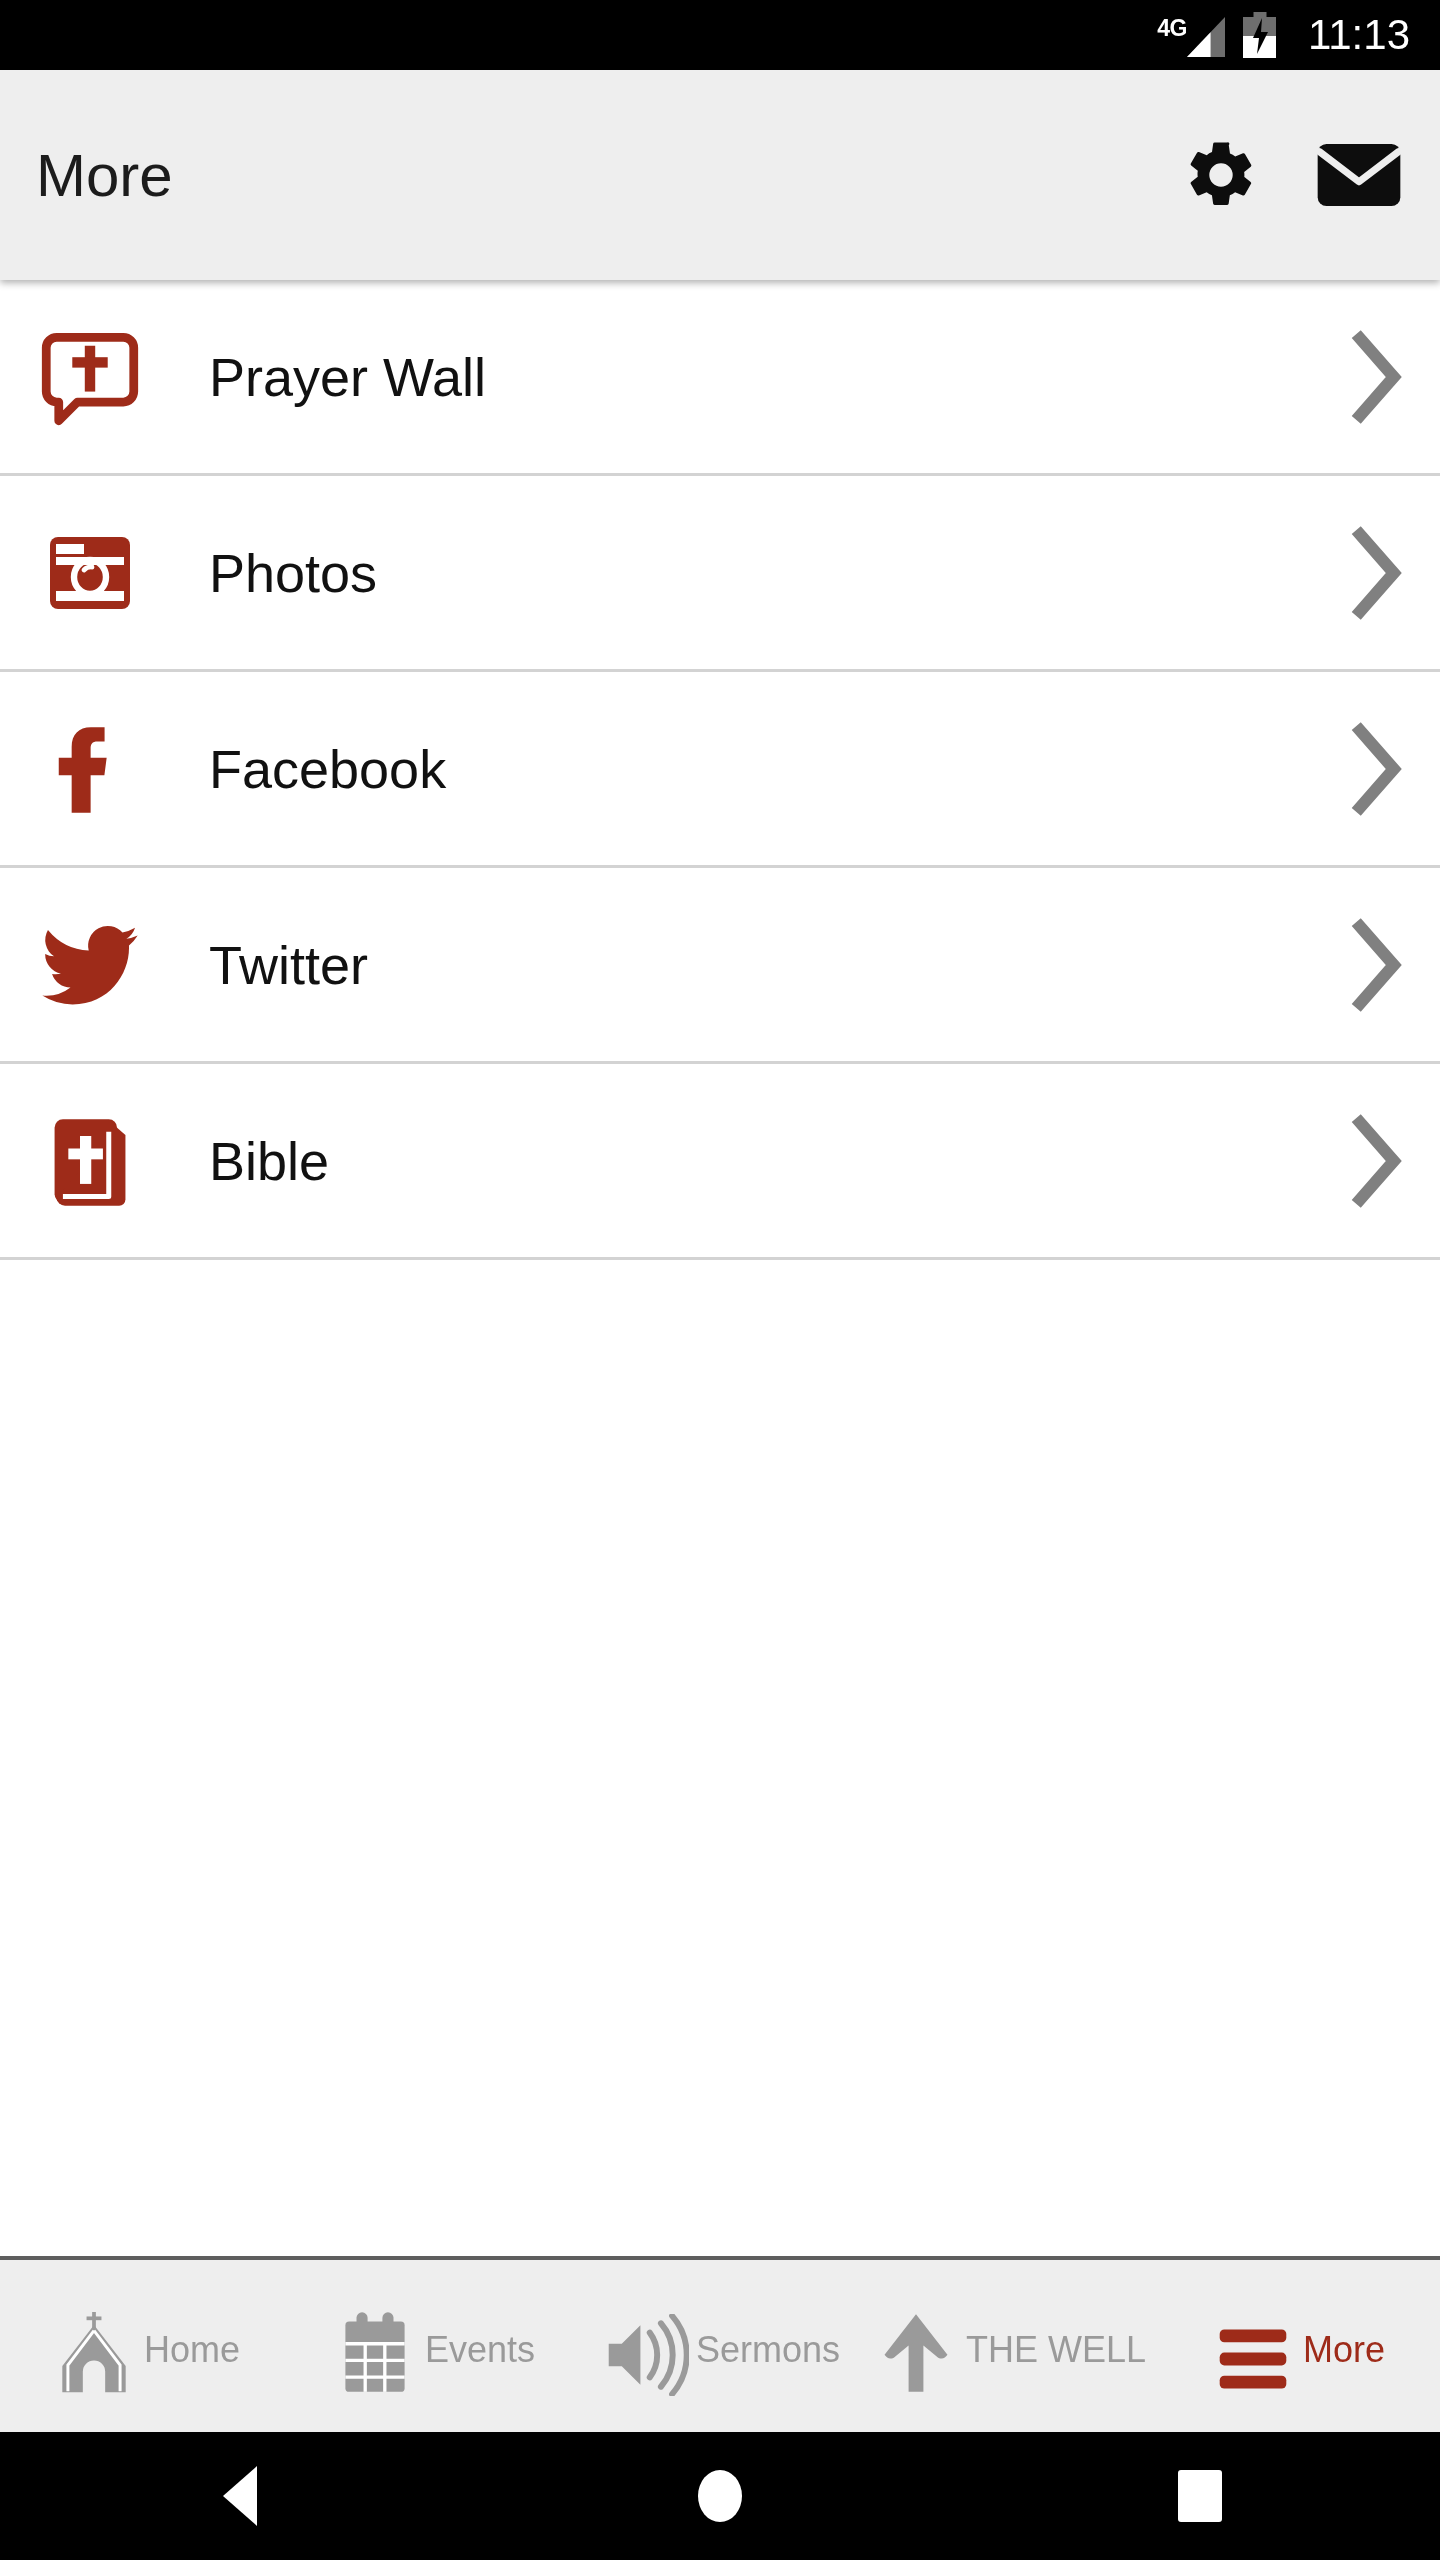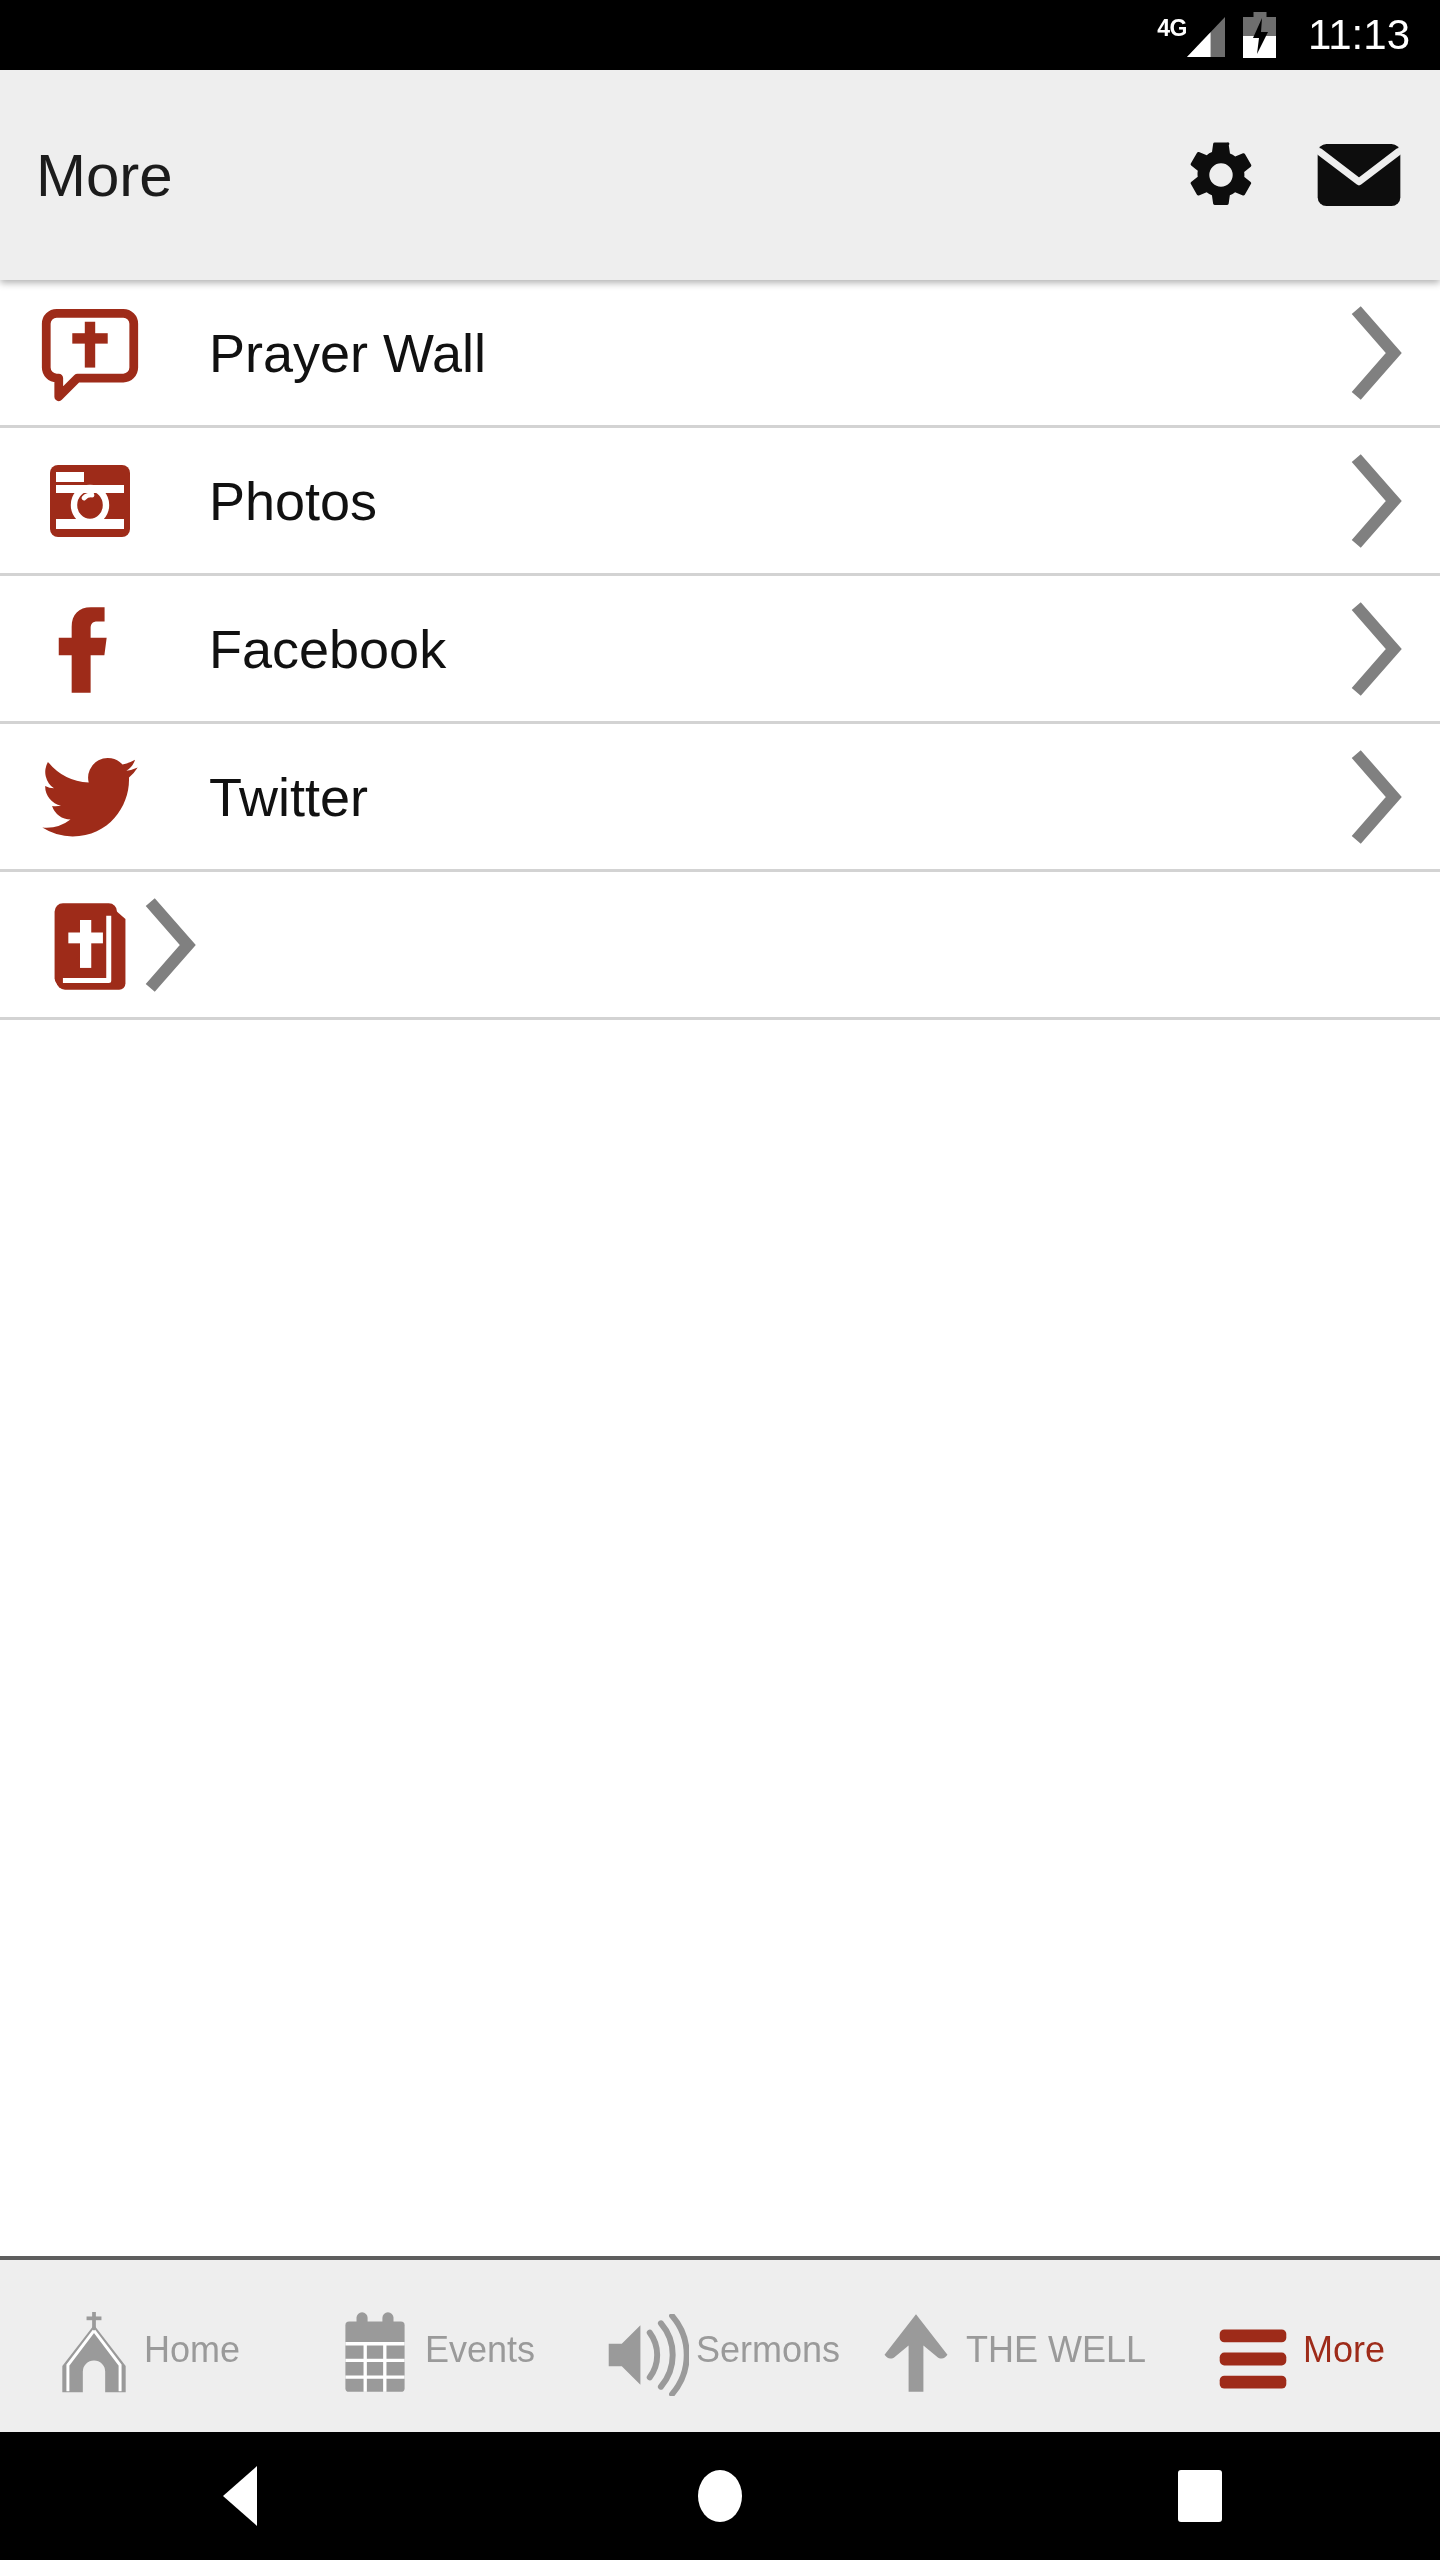--- a/index.html
+++ b/index.html
@@ -81,21 +81,21 @@
   }
   .appbar-actions { display:flex; align-items:center; gap:52px; }
   .appbar-btn {
     width:86px; height:86px;
     display:flex; align-items:center; justify-content:center;
   }
 
   
   .list { flex:1 1 auto; background:#ffffff; overflow:hidden; }
   .row {
-    height:148px;
+    height:196px;
     display:flex; align-items:center;
     border-bottom:3px solid #d3d3d3;
     padding:0 34px 0 38px;
     background:#ffffff;
   }
   .row-icon {
     width:104px; height:104px; flex:0 0 104px;
     display:flex; align-items:center; justify-content:center;
   }
   .row-label {
@@ -263,20 +263,21 @@
     <div class="row">
       <div class="row-icon">
         <svg width="96" height="100" viewBox="0 0 44 48">
           <path d="M9 4 h22 a4 4 0 0 1 4 4 v32 l-4 4 h-22 a4 4 0 0 1 -4 -4 v-32 a4 4 0 0 1 4 -4 z" fill="#9E2B19"></path>
           <path d="M35 8 l4 3.5 v31 a3 3 0 0 1 -3 3 h-26 a4 4 0 0 1 -4 -4" fill="#9E2B19"></path>
           <path d="M31 10 v31 l-22 0" fill="none" stroke="#ffffff" stroke-width="2.4" stroke-linejoin="round"></path>
           <rect x="17.2" y="12" width="5.4" height="23" fill="#ffffff"></rect>
           <rect x="11.6" y="18" width="16.6" height="5.2" fill="#ffffff"></rect>
         </svg>
       </div>
+      <div class="row-label">Bible</div>
       <svg class="chev" viewBox="0 0 24 40">
         <polyline points="5,4 19,20 5,36" fill="none" stroke="#808080" stroke-width="5" stroke-linecap="square"></polyline>
       </svg>
     </div>
 
 
   </div>
 
   <div class="tabbar">
 

